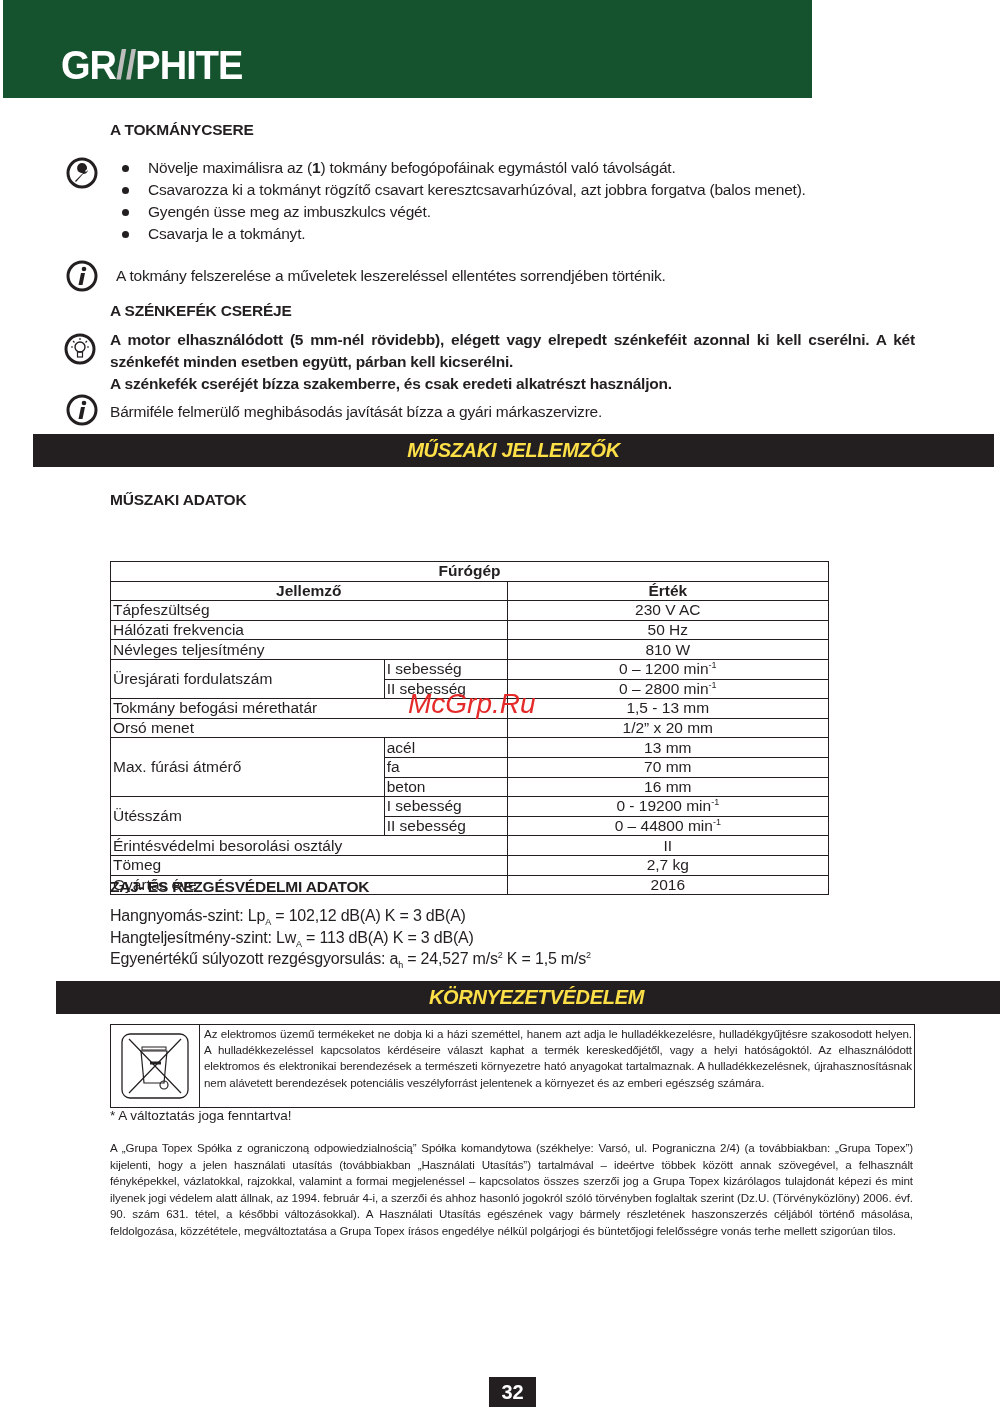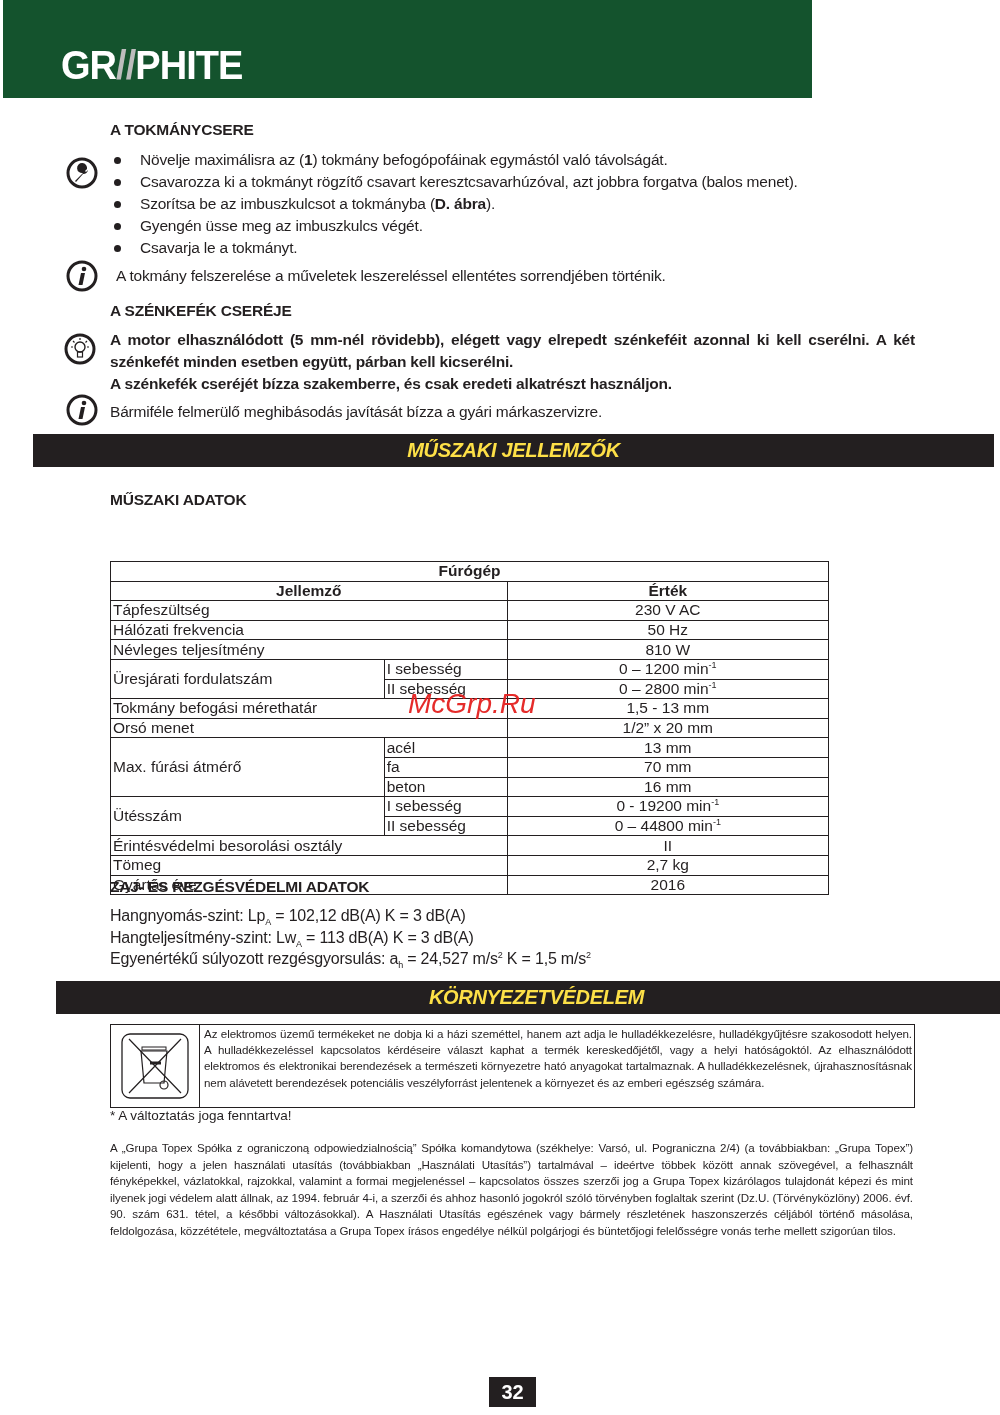--- a/index.html
+++ b/index.html
@@ -3,21 +3,21 @@
 <meta charset="utf-8">
 <style>
   html,body{margin:0;padding:0;background:#ffffff;}
   body{width:1000px;height:1415px;position:relative;overflow:hidden;font-family:"Liberation Sans",sans-serif;color:#231f20;}
   .topbar{position:absolute;left:3px;top:0;width:809px;height:98px;background:#14532d;}
   .logo{position:absolute;left:58px;top:43px;color:#fff;font-weight:bold;font-size:40px;letter-spacing:-1px;font-family:"Liberation Sans",sans-serif;transform:scaleX(0.95);transform-origin:left;}
   .logo .slash{display:inline-block;color:#bdbdbd;}
   .abs{position:absolute;}
   .h2{font-weight:bold;font-size:15.5px;letter-spacing:-0.2px;}
   .txt{font-size:15.5px;line-height:22px;letter-spacing:-0.2px;}
-  ul.bul{list-style:none;margin:0;padding:0;}
+  ul.bul{list-style:none;margin:8px;padding:0;}
   ul.bul li{position:relative;padding-left:30px;font-size:15.5px;line-height:22px;letter-spacing:-0.2px;white-space:nowrap;}
   ul.bul li:before{content:"";position:absolute;left:4px;top:8px;width:7px;height:7px;border-radius:50%;background:#231f20;}
   .icon{position:absolute;width:32px;height:32px;}
   .bold{font-weight:bold;}
   .justify{text-align:justify;}
   .bar{position:absolute;left:33px;width:961px;height:33px;background:#231f20;color:#fde047;text-align:center;font-weight:bold;font-style:italic;font-size:20px;line-height:33px;letter-spacing:-0.3px;}
   table.spec{position:absolute;left:110px;top:522px;width:719px;border-collapse:collapse;font-size:15.5px;margin-top:39px;}
   table.spec td{border:1.3px solid #231f20;padding:0 2px;height:18.6px;line-height:18px;white-space:nowrap;}
   table.spec td.c{text-align:center;}
   table.spec td.h{font-weight:bold;text-align:center;}
@@ -41,21 +41,20 @@
 <div class="abs h2" style="left:110px;top:121px;">A TOKMÁNYCSERE</div>
 
 <svg class="icon" style="left:66px;top:157px;" viewBox="0 0 32 32">
   <circle cx="16" cy="16" r="14" fill="none" stroke="#231f20" stroke-width="3"></circle>
   <path d="M9 24 L17 16 A5 5 0 1 1 21 12 L19 14 L20 15 L22 13 A5 5 0 0 1 17 17 L10 25 Z" fill="#231f20"></path>
 </svg>
 
 <ul class="bul abs" style="left:110px;top:149px;">
   <li><span>Növelje maximálisra az (</span><b>1</b><span>) tokmány befogópofáinak egymástól való távolságát.</span></li>
   <li><span>Csavarozza ki a tokmányt rögzítő csavart keresztcsavarhúzóval, azt jobbra forgatva (balos menet).</span></li>
-  <li><span>Szorítsa be az imbuszkulcsot a tokmányba (</span><b>D. ábra</b><span>).</span></li>
   <li><span>Gyengén üsse meg az imbuszkulcs végét.</span></li>
   <li><span>Csavarja le a tokmányt.</span></li>
 </ul>
 
 <svg class="icon" style="left:66px;top:260px;" viewBox="0 0 32 32">
   <circle cx="16" cy="16" r="14" fill="none" stroke="#231f20" stroke-width="3"></circle>
   <circle cx="18" cy="9" r="2.3" fill="#231f20"></circle>
   <path d="M15 13 L19 13 L16.5 25 L12.5 25 Z" fill="#231f20"></path>
 </svg>
 <div class="abs txt" style="left:116px;top:265px;">A tokmány felszerelése a műveletek leszereléssel ellentétes sorrendjében történik.</div>

